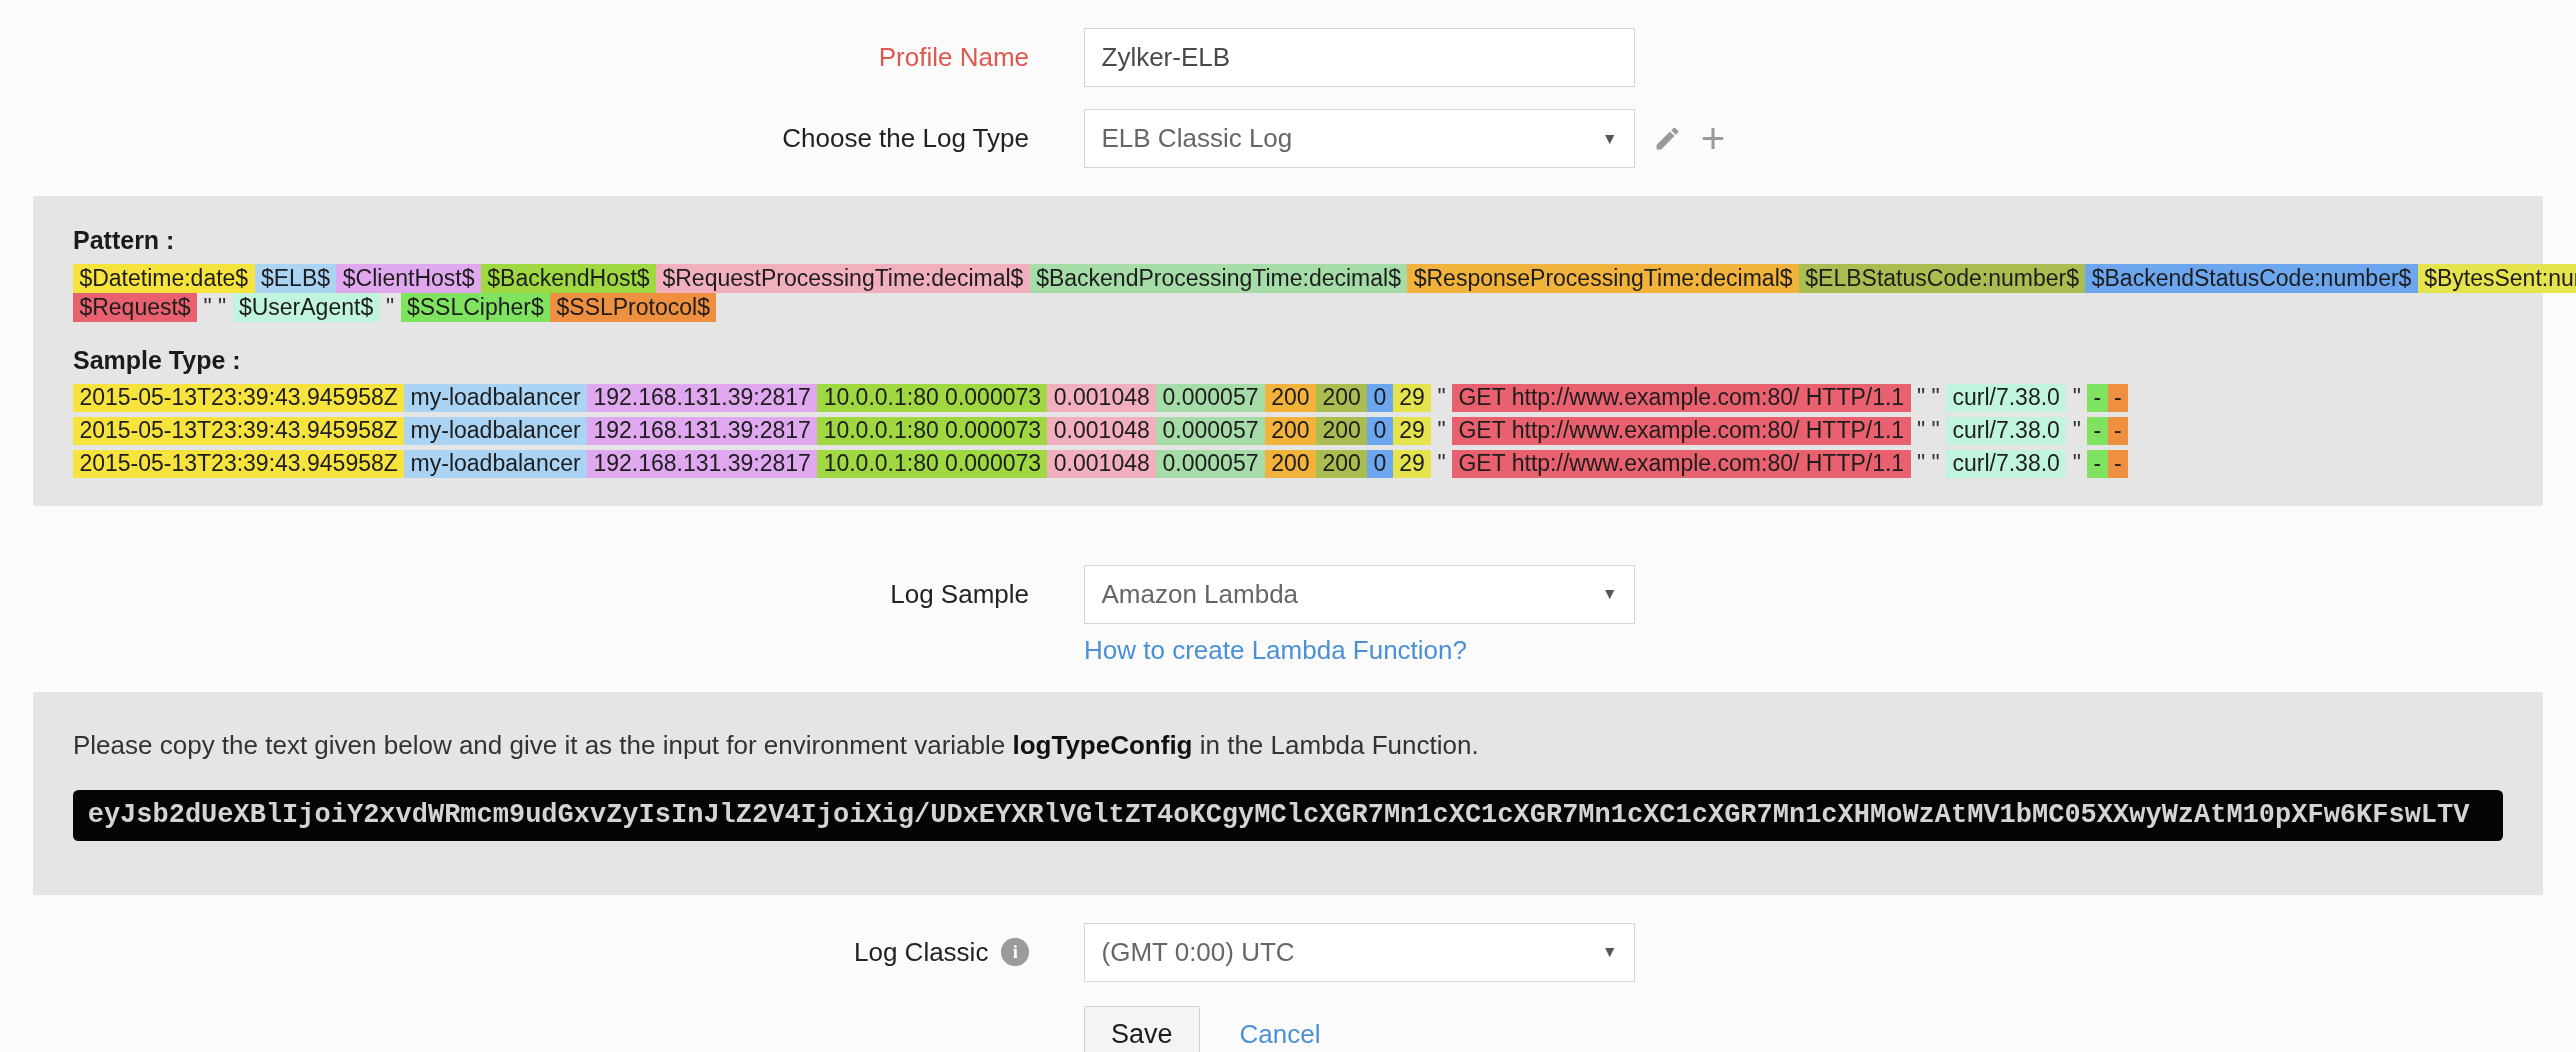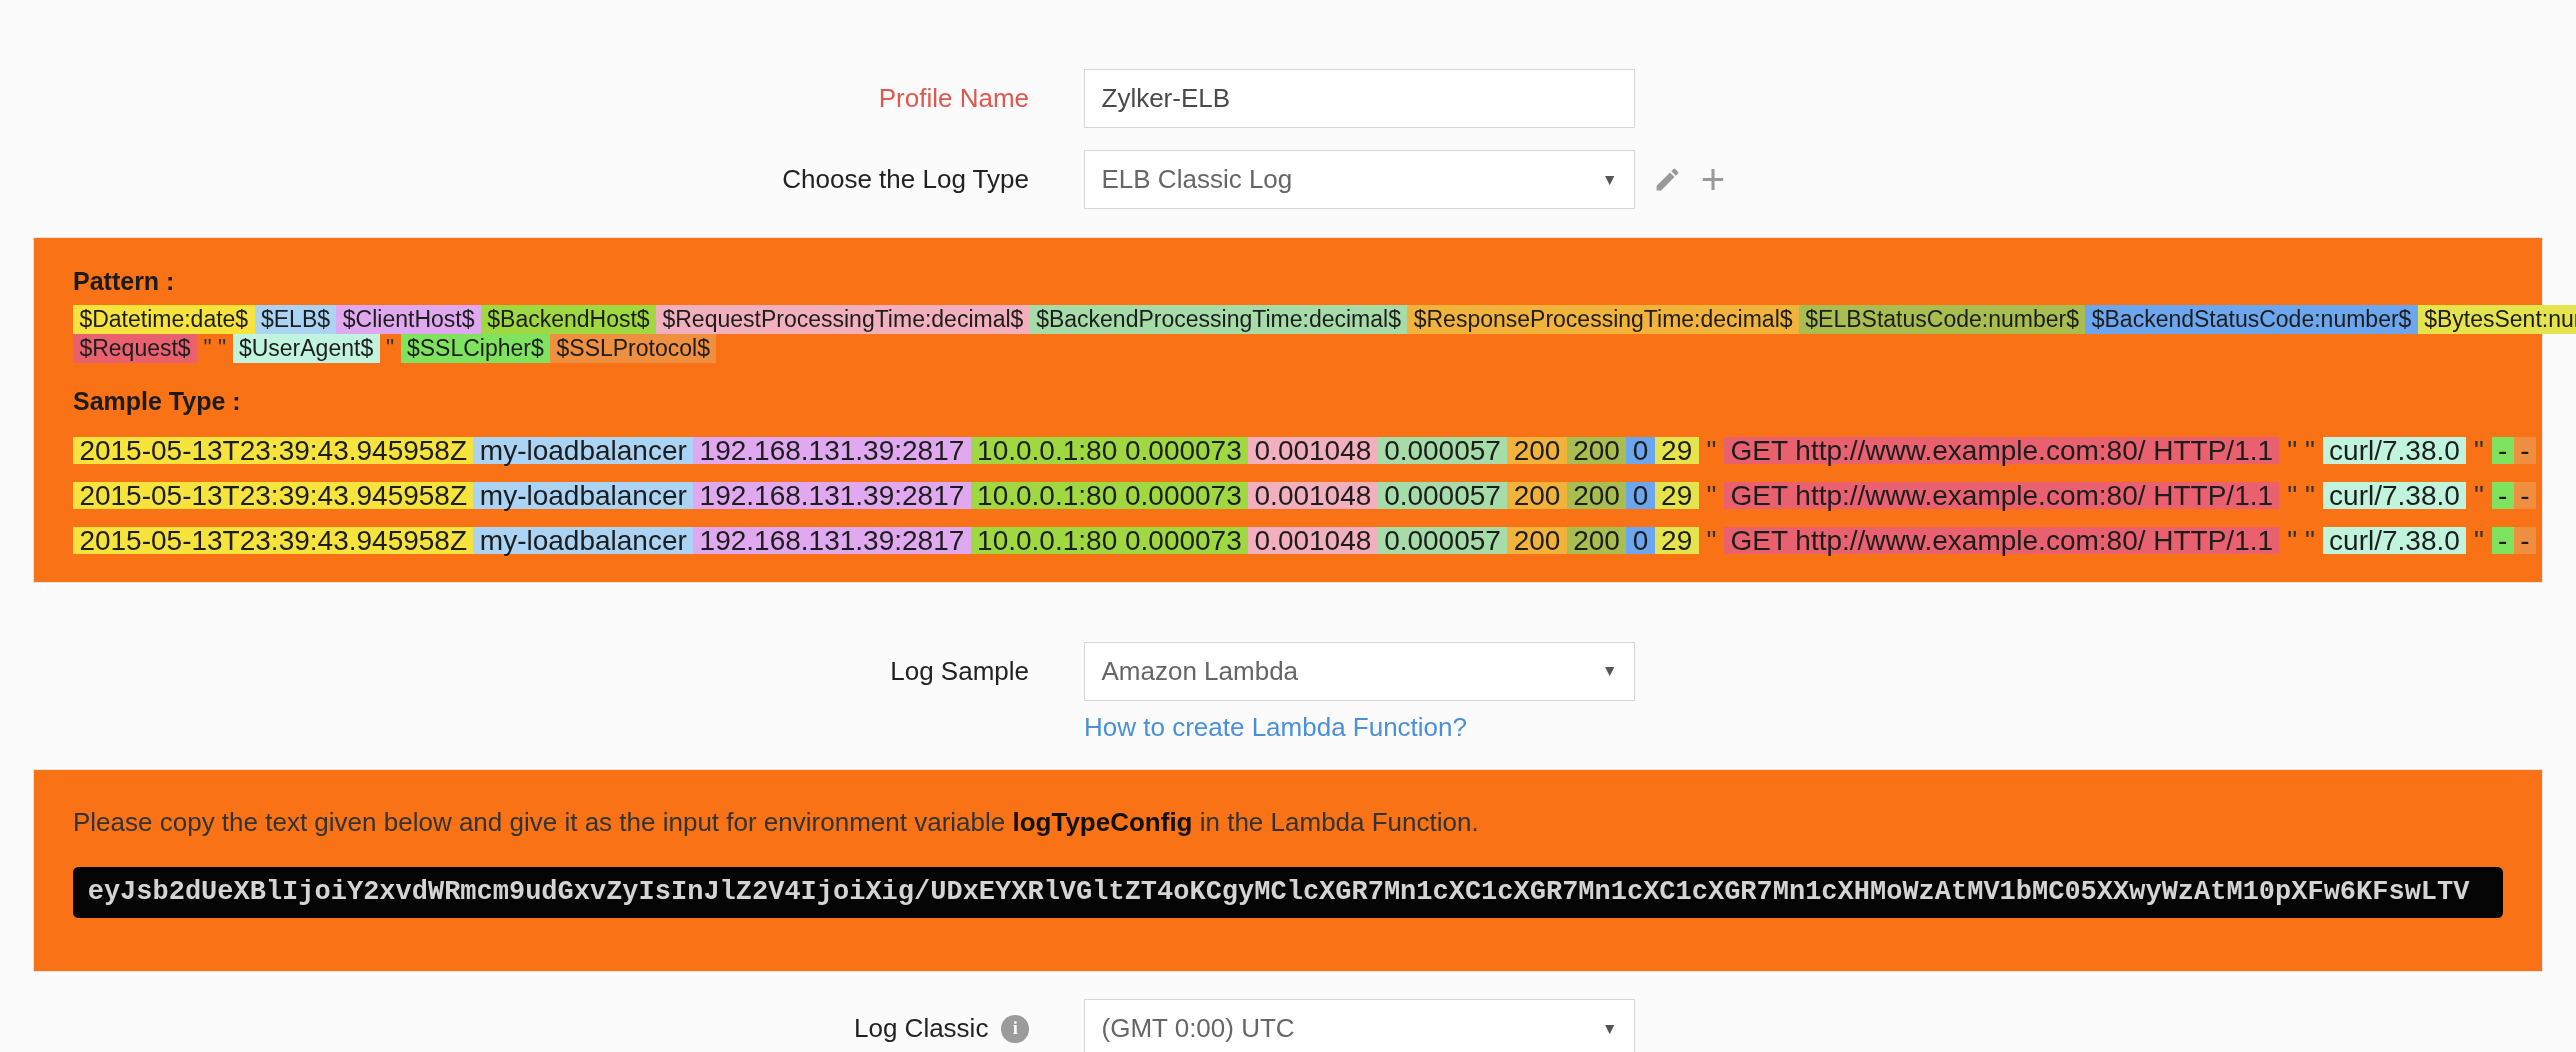--- a/index.html
+++ b/index.html
@@ -15,21 +15,21 @@
   
   .form-row { display:flex; align-items:center; }
   .label-col {
     width:1029px; flex:0 0 1029px;
     text-align:right;
     font-size:26px; color:#222;
     display:flex; justify-content:flex-end; align-items:center; gap:13px;
   }
   .ctrl-col { margin-left:55px; display:flex; align-items:center; }
 
-  .row-profile { padding-top:28px;margin-top:41px; }
+  .row-profile { padding-top:28px; }
   .row-logtype { margin-top:22px; }
   .row-source  { margin-top:59px; }
   .row-link    { margin-top:11px; }
   .row-tz      { margin-top:27.6px; }
   .row-actions { margin-top:24px; }
 
   .label-red { color:var(--accent-red,#DE584F); }
 
   .text-input {
     width:551px; height:59px;
@@ -51,32 +51,32 @@
     position:absolute; right:16.5px; top:50%;
     transform:translateY(-50%);
     font-size:15.6px; color:#555;
   }
   .icon-btn { margin-left:18.4px; color:#9a9a9a; display:flex; align-items:center; cursor:pointer; }
   .plus-glyph { font-size:42px; font-weight:300; color:#9a9a9a; line-height:1; }
 
   
   .wide-box {
     margin:0 33px; width:2510px;
-    background:#f97316;
+    background:#e5e5e5;
     border:0.9px solid #e3e3e3;
     border-radius:1.8px;
   }
   .pattern-box { margin-top:27.6px; padding:29px 39px 31px 39px; }
   .lambda-box  { margin-top:26px; padding:37px 39px 53px 39px; }
 
   .box-heading { font-size:25px; font-weight:bold; color:#1b1b1b; margin-bottom:9.2px; }
   .sample-heading { margin-top:24px; }
 
   .token-line { white-space:nowrap; font-size:23px; color:#1d1d1d; line-height:29px; height:29px; }
-  .sample-line { line-height:27.6px; height:24px; margin-top:21px; font-size:28px; }
+  .sample-line { line-height:27.6px; height:24px; margin-top:9px; font-size:23px; }
   .token-line .hl { display:inline-block; padding:0 6.4px; }
   .token-line .plain { white-space:pre; color:#333; }
 
   
   .instruction { font-size:26px; color:#333; }
   .instruction b { color:#111; }
   .config-bar {
     margin-top:29px;
     width:100%; height:51px;
     background:#050505; border-radius:5.5px;

